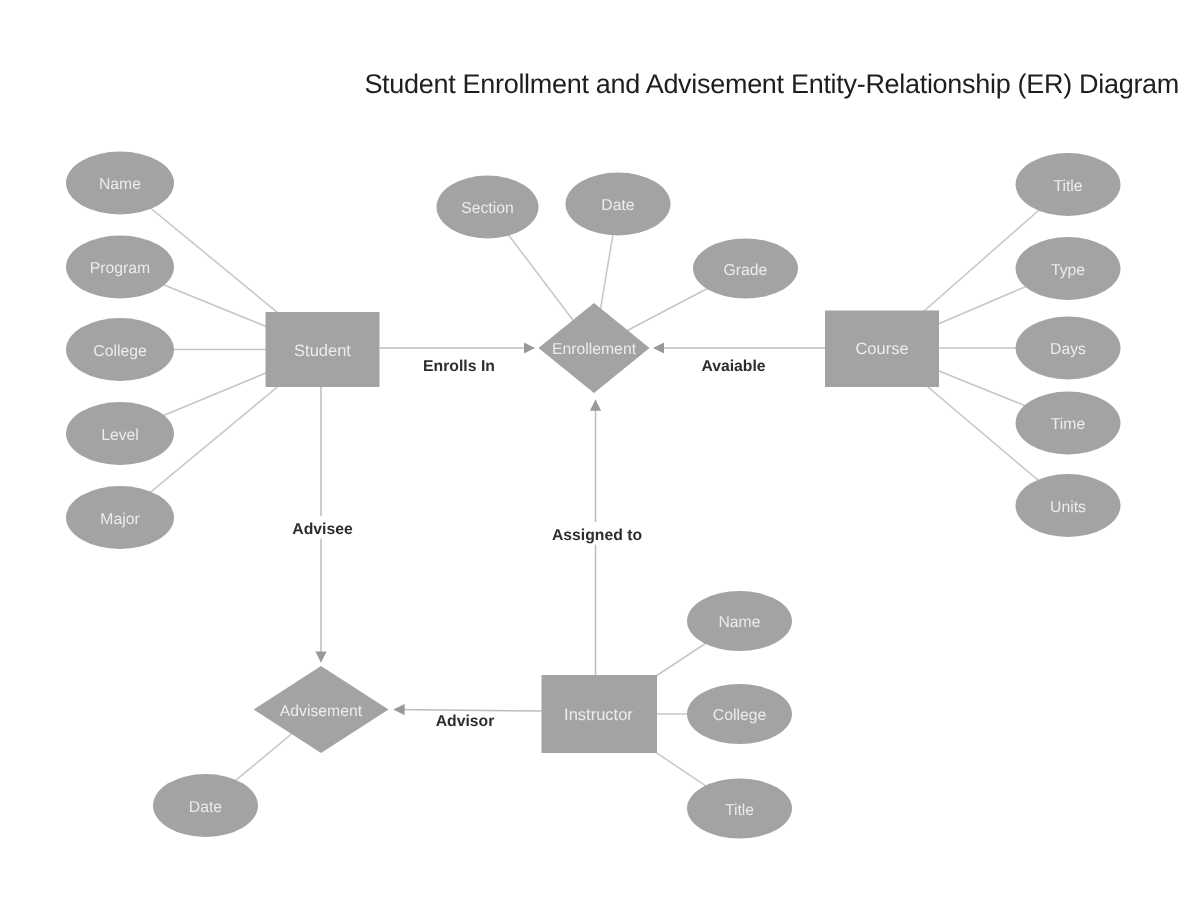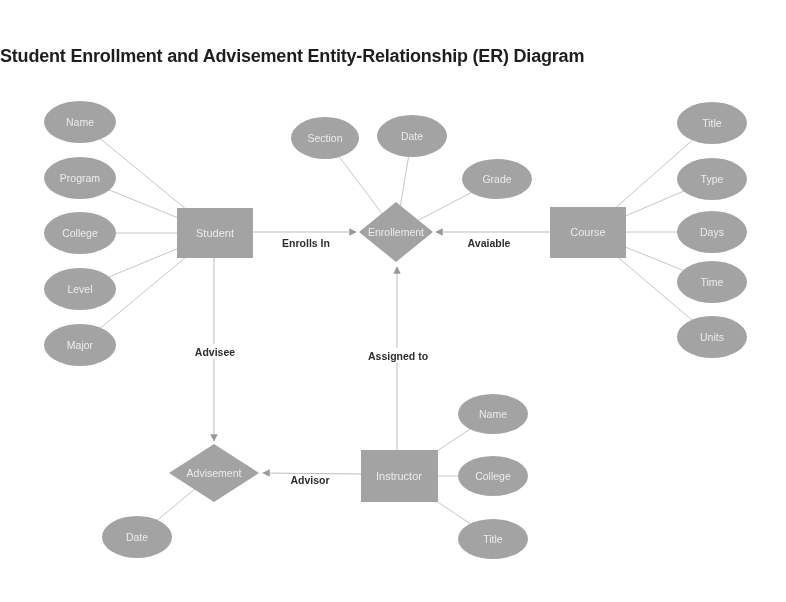--- a/index.html
+++ b/index.html
@@ -1,17 +1,17 @@
 <!DOCTYPE html>
 <html><head>
 <meta charset="utf-8">
 <style>
   html, body { margin: 0; padding: 0; background: #ffffff; }
   .stage { position: relative; width: 786px; height: 602px; background: #ffffff; overflow: hidden; font-family: "Liberation Sans", sans-serif; }
-  .title { position: absolute; top: 46px; left: 0; width: 100%; text-align: left; font-size: 18px; font-weight: 700; color: #1e1e1e; letter-spacing: -0.2px; }
+  .title { position: absolute; top: 46px; left: 0; width: 100%; text-align: right; font-size: 18px; font-weight: 400; color: #1e1e1e; letter-spacing: -0.2px; }
   svg { position: absolute; top: 0; left: 0; }
   .conn { stroke: #c6c6c6; stroke-width: 1; fill: none; }
   .rel-line { stroke: #bdbdbd; stroke-width: 1; fill: none; }
   .shape { fill: #a3a3a3; stroke: none; }
   .shape-label { font-family: "Liberation Sans", sans-serif; font-size: 10.5px; fill: #ececec; text-anchor: middle; }
   .edge-label { font-family: "Liberation Sans", sans-serif; font-size: 10.5px; font-weight: 600; fill: #2d2d2d; text-anchor: middle; }
   .label-bg { fill: #ffffff; }
 </style>
 </head>
 <body>

